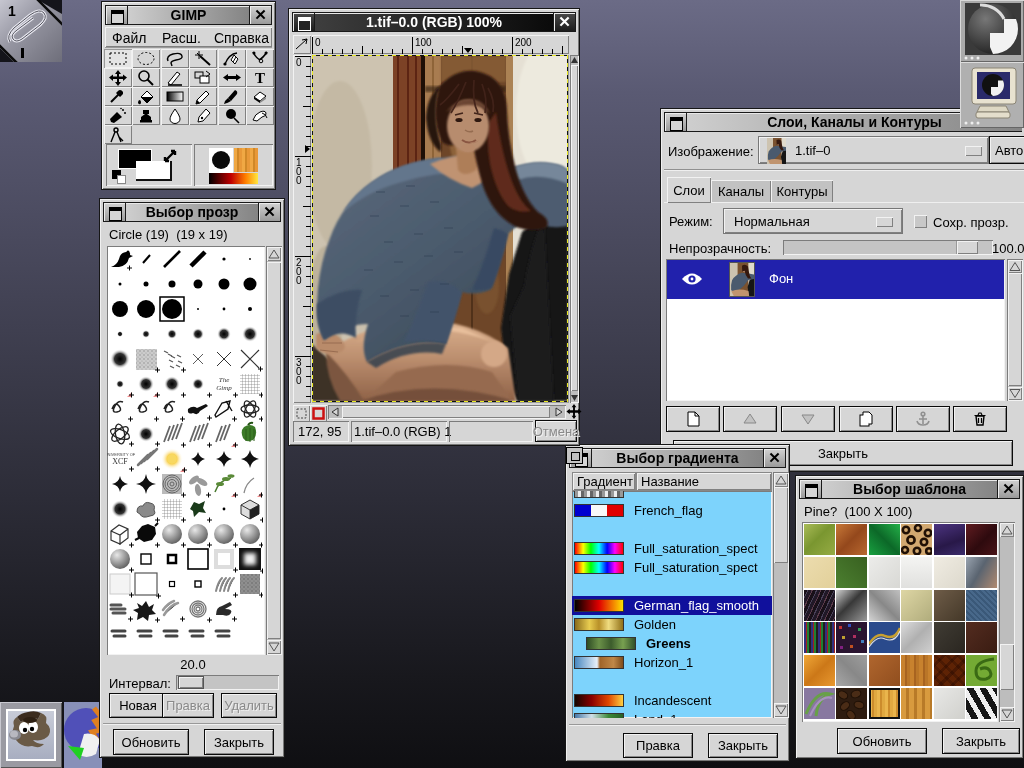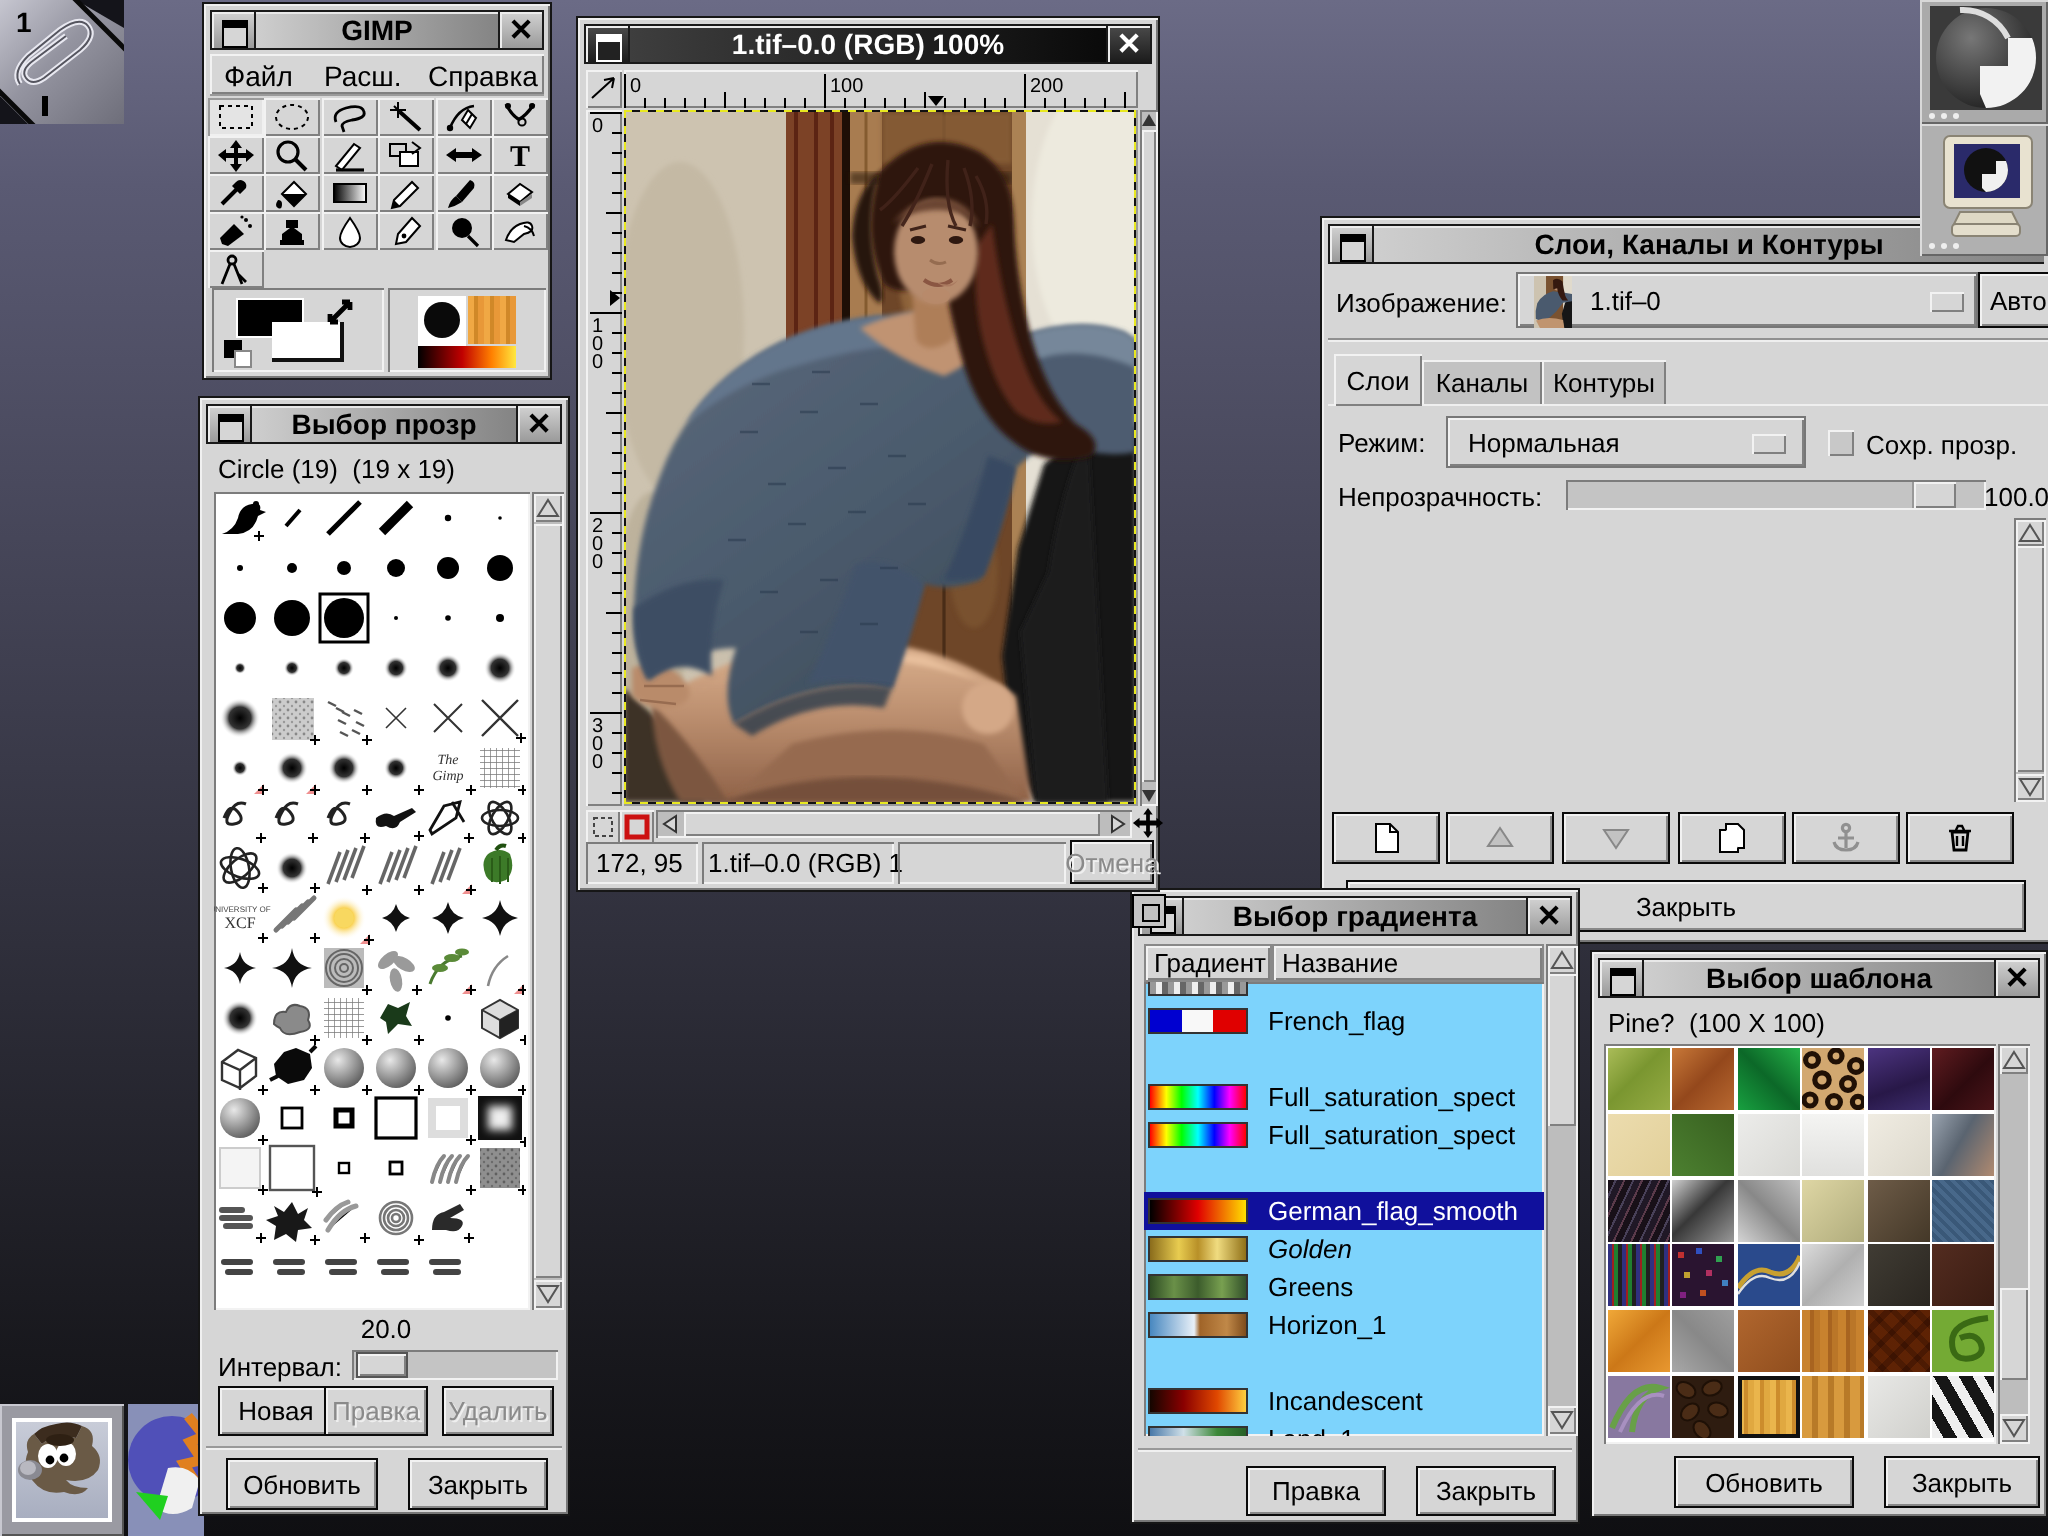--- a/index.html
+++ b/index.html
@@ -883,20 +883,42 @@
         <div class="ab" style="left:10px;top:5px;font-size:13px">Нормальная</div>
         <div class="rs ab" style="left:152px;top:8px;width:17px;height:10px"></div>
       </div>
 <div class="rs ab" style="left:253px;top:106px;width:13px;height:13px;background:#c8c8c8"></div>
 <div class="ab" style="left:272px;top:106px;font-size:13px">Сохр. прозр.</div>
 <div class="ab" style="left:8px;top:132px;font-size:13px">Непрозрачность:</div>
 <div class="sk ab" style="left:122px;top:131px;width:210px;height:15px;background:#c4c4c4">
         <div class="rs ab" style="left:173px;top:1px;width:22px;height:13px;border-left:1px solid #999"></div>
       </div>
 <div class="ab" style="left:331px;top:132px;font-size:13px">100.0</div>
+<div class="sk ab" style="left:5px;top:150px;width:339px;height:142px;background:#fff;overflow:hidden">
+<div class="ab" style="left:1px;top:1px;width:337px;height:39px;background:#2121ac">
+          <svg class="ab" style="left:14px;top:12px" width="22" height="14" viewBox="0 0 22 14">
+            <path d="M1,7 Q11,-4 21,7 Q11,18 1,7Z" fill="#fff"></path>
+            <circle cx="11" cy="7" r="3.6" fill="#2121ac"></circle>
+            <circle cx="11" cy="7" r="1.4" fill="#fff"></circle>
+          </svg>
+          <div class="ab" style="left:62px;top:2px;width:26px;height:35px;background:#999;border:1px solid #555">
+            <svg width="24" height="33" viewBox="0 0 256 345" preserveAspectRatio="none">
+<rect width="256" height="345" fill="#cdc3b0"></rect>
+              <rect x="81" y="0" width="120" height="300" fill="#7a5230"></rect>
+<rect x="196" y="0" width="60" height="345" fill="#e0dacc"></rect>
+<path d="M256,150 L210,176 L188,250 L200,345 L256,345 Z" fill="#161616"></path>
+<path d="M128,102 Q60,118 22,180 Q6,230 12,284 L56,306 Q110,280 150,236 L196,178 L256,168 L256,120 Q200,110 128,102Z" fill="#4a5a6e"></path>
+<path d="M14,296 Q90,262 196,292 L204,345 L40,345Z" fill="#c0946f"></path>
+<ellipse cx="156" cy="70" rx="22" ry="27" fill="#b78c6e"></ellipse>
+<path d="M128,28 Q160,6 192,36 Q198,80 210,130 Q218,152 230,162 L192,162 Q163,132 156,82 L130,88Z" fill="#35190f"></path>
+</svg>
+          </div>
+          <div class="ab" style="left:102px;top:11px;font-size:13px;color:#fff">Фон</div>
+        </div>
+</div>
 <div class="sk ab" style="left:346px;top:150px;width:16px;height:142px;background:#bdbdbd">
 <div class="rs ab" style="left:1px;top:1px;width:14px;height:13px">
           <svg width="14" height="13">
             <path d="M7,2.5 L12,10.5 L2,10.5 Z" fill="#d6d6d6" stroke="#555"></path>
           </svg>
         </div>
 <div class="rs ab" style="left:1px;top:14px;width:14px;height:113px"></div>
 <div class="rs ab" style="left:1px;bottom:1px;width:14px;height:13px">
           <svg width="14" height="13">
             <path d="M2,2.5 L12,2.5 L7,10.5 Z" fill="#d6d6d6" stroke="#555"></path>
@@ -962,25 +984,25 @@
 <div class="ab" style="left:62px;top:2px">Full_saturation_spect</div>
 </div>
 <div class="ab" style="left:0;top:67px;width:200px;height:19px;">
 <div class="ab" style="left:2px;top:3px;width:50px;height:13px;background:linear-gradient(90deg,#f00,#ff0 17%,#0f0 33%,#0ff 50%,#00f 67%,#f0f 83%,#f00);border:1px solid #333"></div>
 <div class="ab" style="left:62px;top:2px">Full_saturation_spect</div>
 </div>
 <div class="ab" style="left:0;top:105px;width:200px;height:19px;background:#10109c;color:#fff;">
 <div class="ab" style="left:2px;top:3px;width:50px;height:13px;background:linear-gradient(90deg,#000,#e00000 50%,#ffe000);border:1px solid #333"></div>
 <div class="ab" style="left:62px;top:2px">German_flag_smooth</div>
 </div>
-<div class="ab" style="left:0;top:124px;width:200px;height:19px;font-style:italic;">
+<div class="ab" style="left:0;top:124px;width:200px;height:19px;">
 <div class="ab" style="left:2px;top:3px;width:50px;height:13px;background:linear-gradient(90deg,#8a6c1c,#e8cc50 30%,#b89028 50%,#f0dc80 70%,#907018);border:1px solid #333"></div>
 <div class="ab" style="left:62px;top:2px">Golden</div>
 </div>
-<div class="ab" style="left:0;top:143px;width:240px;height:19px;">
+<div class="ab" style="left:12px;top:143px;width:240px;height:19px;font-weight:bold;">
 <div class="ab" style="left:2px;top:3px;width:50px;height:13px;background:linear-gradient(90deg,#2e4c24,#6a9048 25%,#3c5c2c 50%,#78a050 75%,#32502a);border:1px solid #333"></div>
 <div class="ab" style="left:62px;top:2px">Greens</div>
 </div>
 <div class="ab" style="left:0;top:162px;width:200px;height:19px;">
 <div class="ab" style="left:2px;top:3px;width:50px;height:13px;background:linear-gradient(90deg,#4888c0,#e8f0f8 46%,#a06428 52%,#c08848 80%,#7e4c1c);border:1px solid #333"></div>
 <div class="ab" style="left:62px;top:2px">Horizon_1</div>
 </div>
 <div class="ab" style="left:0;top:200px;width:200px;height:19px;">
 <div class="ab" style="left:2px;top:3px;width:50px;height:13px;background:linear-gradient(90deg,#140600,#8a0000 35%,#e04800 70%,#ffd040);border:1px solid #333"></div>
 <div class="ab" style="left:62px;top:2px">Incandescent</div>

